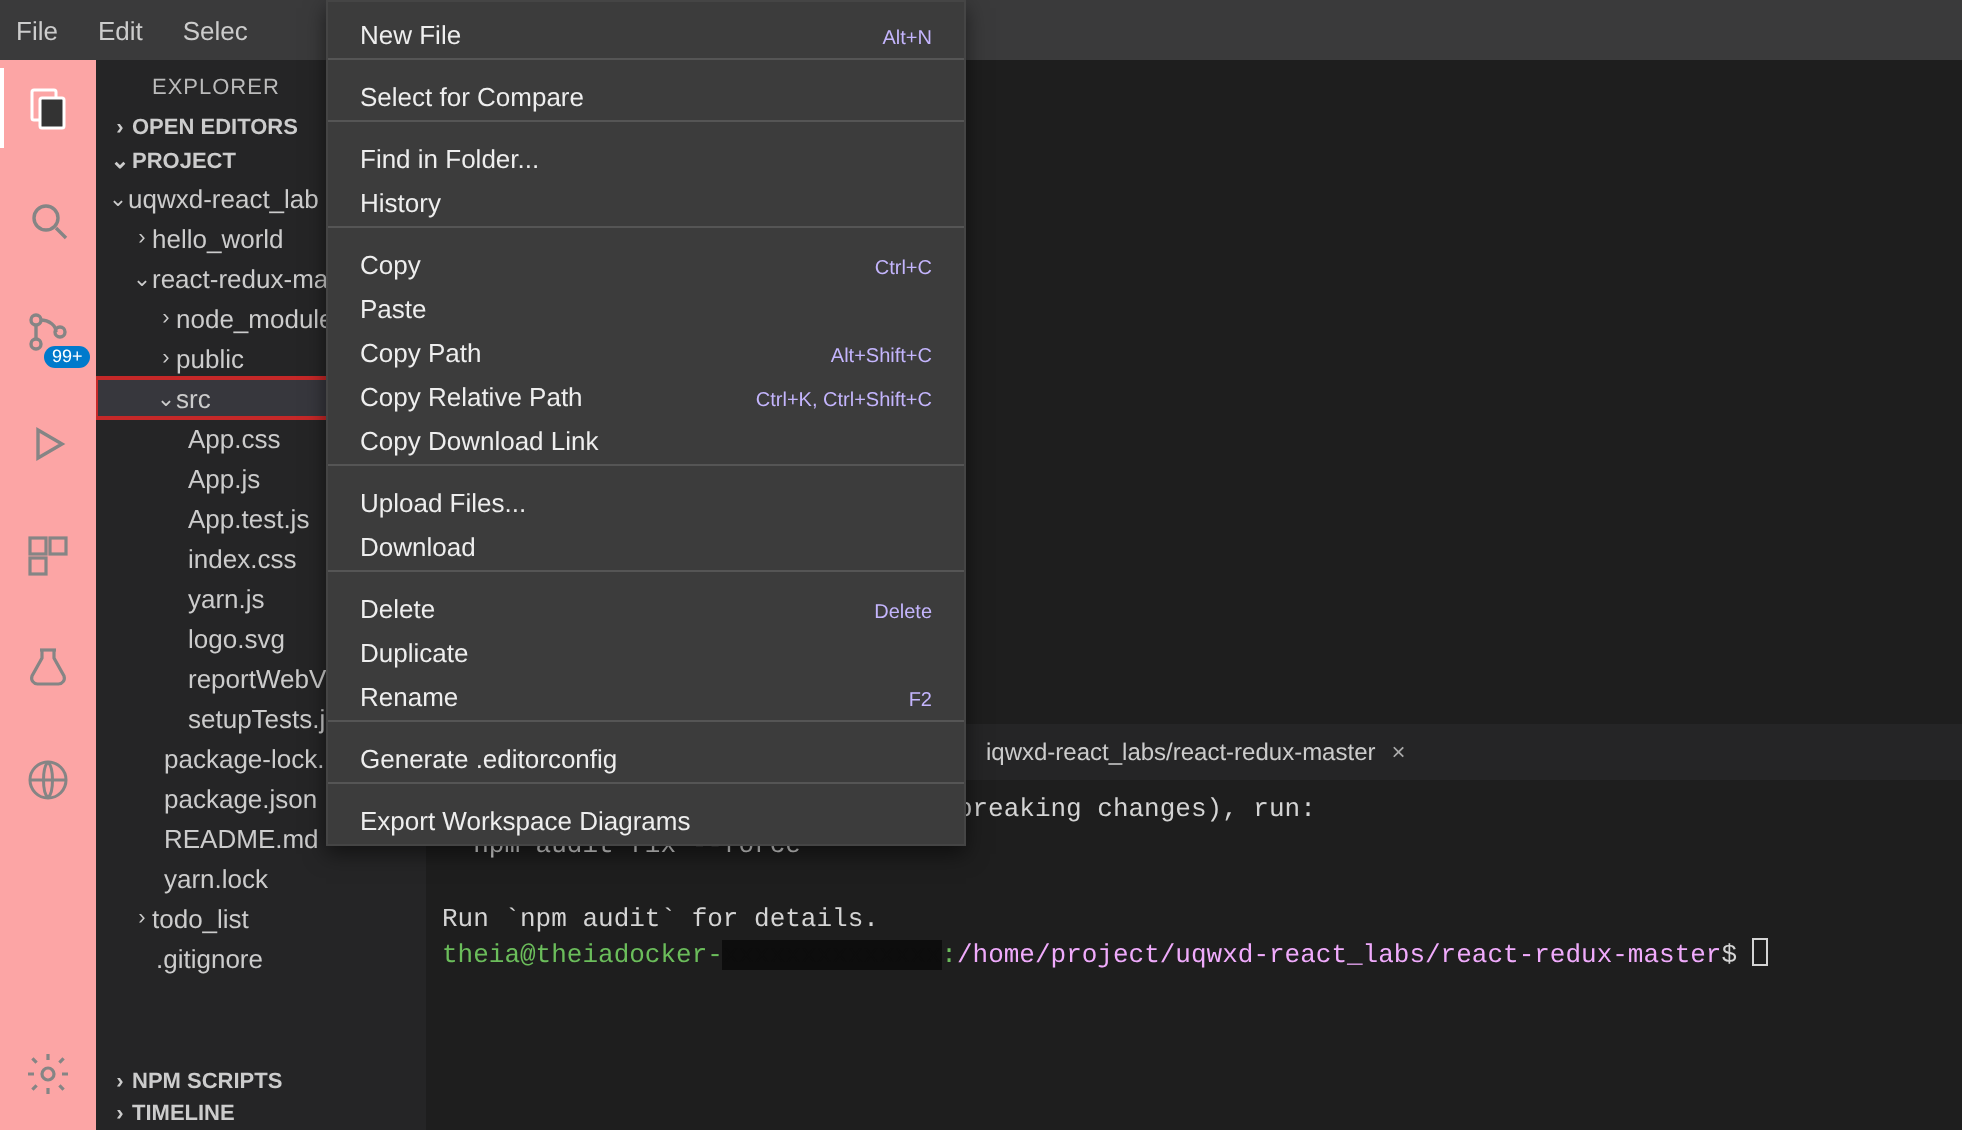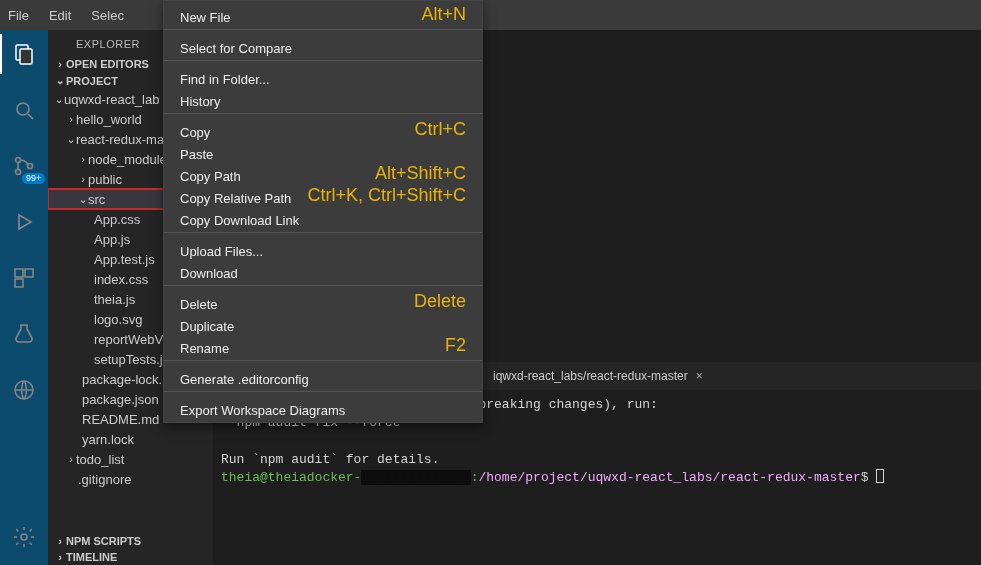--- a/index.html
+++ b/index.html
@@ -25,21 +25,21 @@
   }
   .menubar .menu-item { padding: 4px 8px; cursor: pointer; }
   
   .main {
     display: flex;
     height: calc(100% - 30px);
   }
   
   .activitybar {
     width: 48px;
-    background: #0c4a6e;
+    background: #fca5a5;
     display: flex;
     flex-direction: column;
     align-items: center;
     padding-top: 4px;
     gap: 16px;
     position: relative;
   }
   .activity-icon {
     width: 48px;
     height: 40px;
@@ -184,21 +184,21 @@
   .cm-row {
     display: flex;
     align-items: flex-end;
     height: 22px;
     padding: 0 16px;
     cursor: pointer;
     justify-content: space-between;
   }
   .cm-row.highlight { background: #0a63a5; color: #ffffff; }
   .cm-sep { height: 1px; background: #555555; margin: 4px 0; }
-  .cm-sc { color: #eab308; font-size: 18px; }
+  .cm-sc { color: #c4b5fd; font-size: 10px; }
 </style>
 </head>
 <body>
 
 <div class="menubar">
   <span class="menu-item">File</span>
   <span class="menu-item">Edit</span>
   <span class="menu-item">Selec</span>
 </div>
 
@@ -315,21 +315,21 @@
       <div class="tree-row">
           <span class="ind" style="width:46px"></span>
           <span>App.test.js</span>
         </div>
       <div class="tree-row">
           <span class="ind" style="width:46px"></span>
           <span>index.css</span>
         </div>
       <div class="tree-row">
           <span class="ind" style="width:46px"></span>
-          <span>theia.js</span>
+          <span>yarn.js</span>
         </div>
       <div class="tree-row">
           <span class="ind" style="width:46px"></span>
           <span>logo.svg</span>
         </div>
       <div class="tree-row">
           <span class="ind" style="width:46px"></span>
           <span>reportWebVi</span>
         </div>
       <div class="tree-row">

